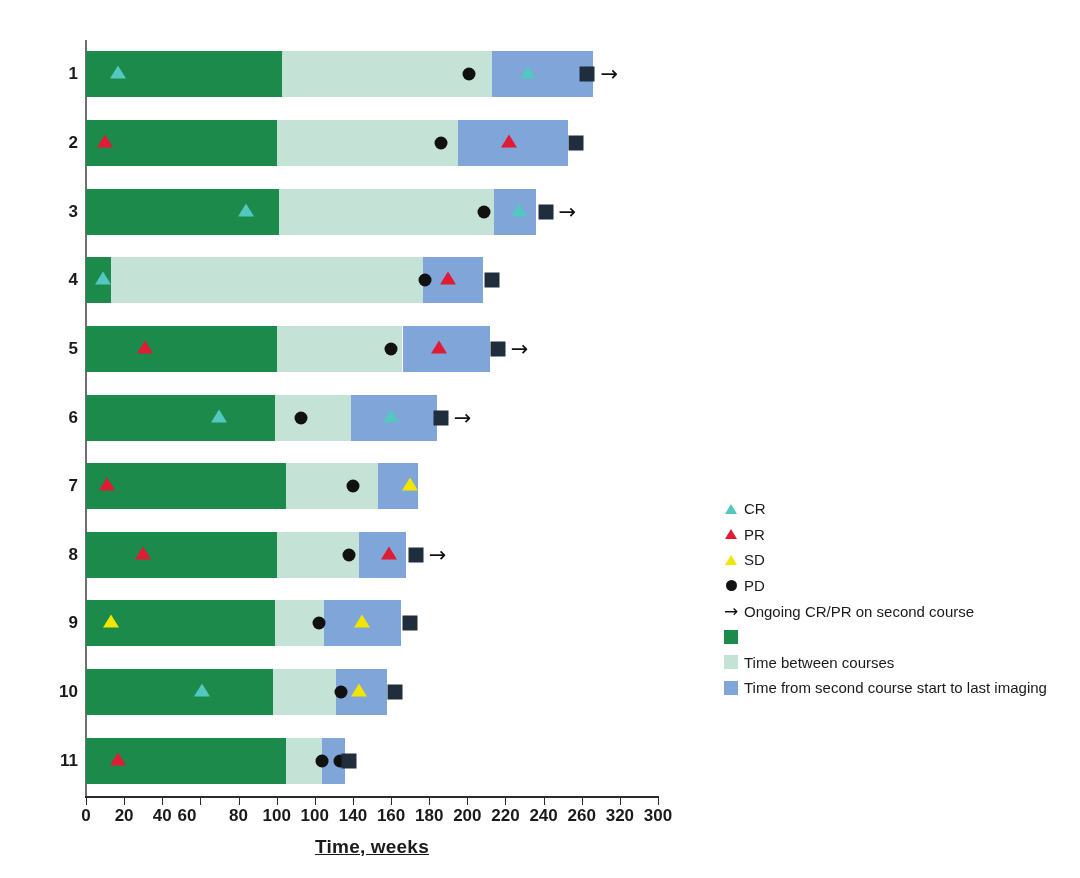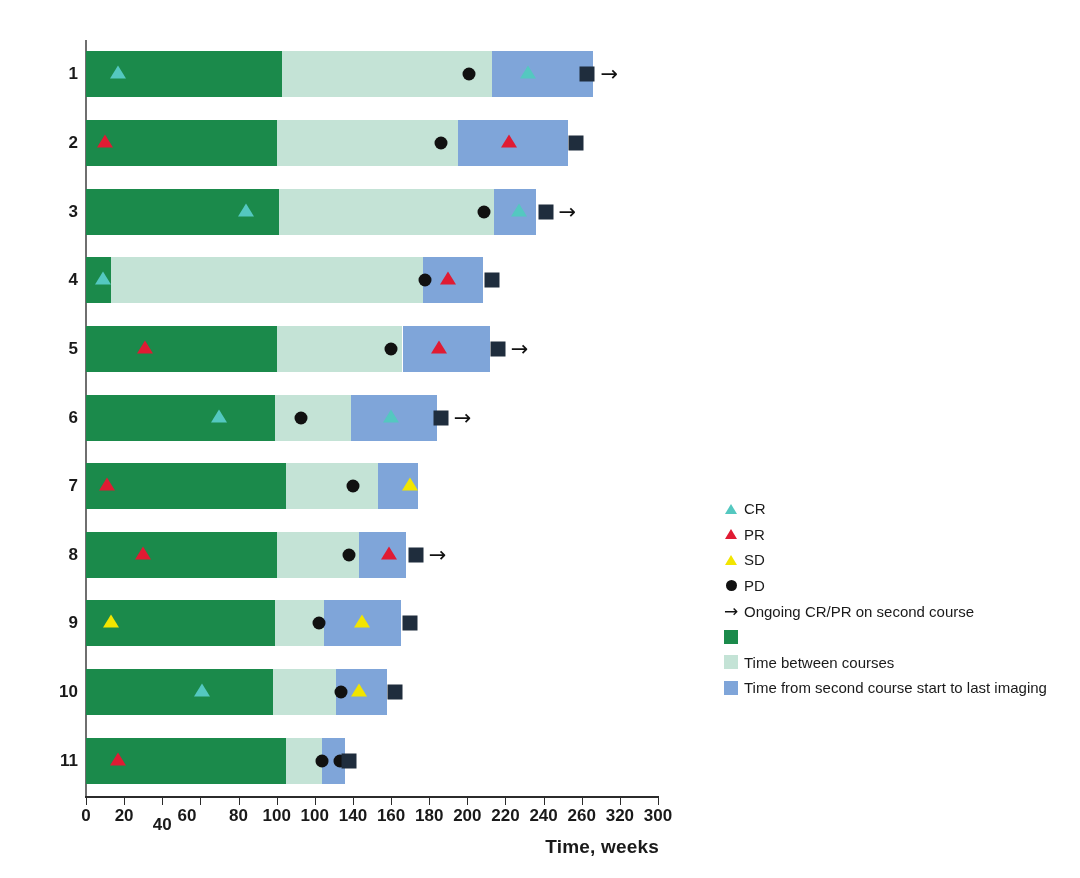--- a/index.html
+++ b/index.html
@@ -42,24 +42,25 @@
     top:806px;
     font-size:17px;
     font-weight:bold;
     color:#1a1a1a;
     transform:translateX(-50%);
     white-space:nowrap;
   }
   .xaxis-title{
     position:absolute;
     top:836px; left:85px; width:574px;
-    text-align:right;
+    text-align:center;
     font-size:19px;
     font-weight:bold;
     letter-spacing:.2px;
+    text-decoration:underline;
   }
   .ytick-label{
     position:absolute;
     right:0;
     width:40px;
     text-align:right;
     font-size:17px;
     font-weight:bold;
     transform:translateY(-50%);
   }
@@ -156,21 +157,21 @@
 
   <div class="plot-area"></div>
 
   <div class="axis-x"></div>
   <div id="xticks">
       <div class="xtick" style="left: 86px;"></div>
       <div class="xtick-label" style="left: 86px;">0</div>
       <div class="xtick" style="left: 124.133px;"></div>
       <div class="xtick-label" style="left: 124.133px;">20</div>
       <div class="xtick" style="left: 162.267px;"></div>
-      <div class="xtick-label" style="left: 162.267px; margin-top: 9px;">40</div>
+      <div class="xtick-label" style="left: 162.267px;">40</div>
       <div class="xtick" style="left: 200.4px;"></div>
       <div class="xtick-label" style="left: 187px;">60</div>
       <div class="xtick" style="left: 238.533px;"></div>
       <div class="xtick-label" style="left: 238.533px;">80</div>
       <div class="xtick" style="left: 276.667px;"></div>
       <div class="xtick-label" style="left: 276.667px;">100</div>
       <div class="xtick" style="left: 314.8px;"></div>
       <div class="xtick-label" style="left: 314.8px;">100</div>
       <div class="xtick" style="left: 352.933px;"></div>
       <div class="xtick-label" style="left: 352.933px;">140</div>

